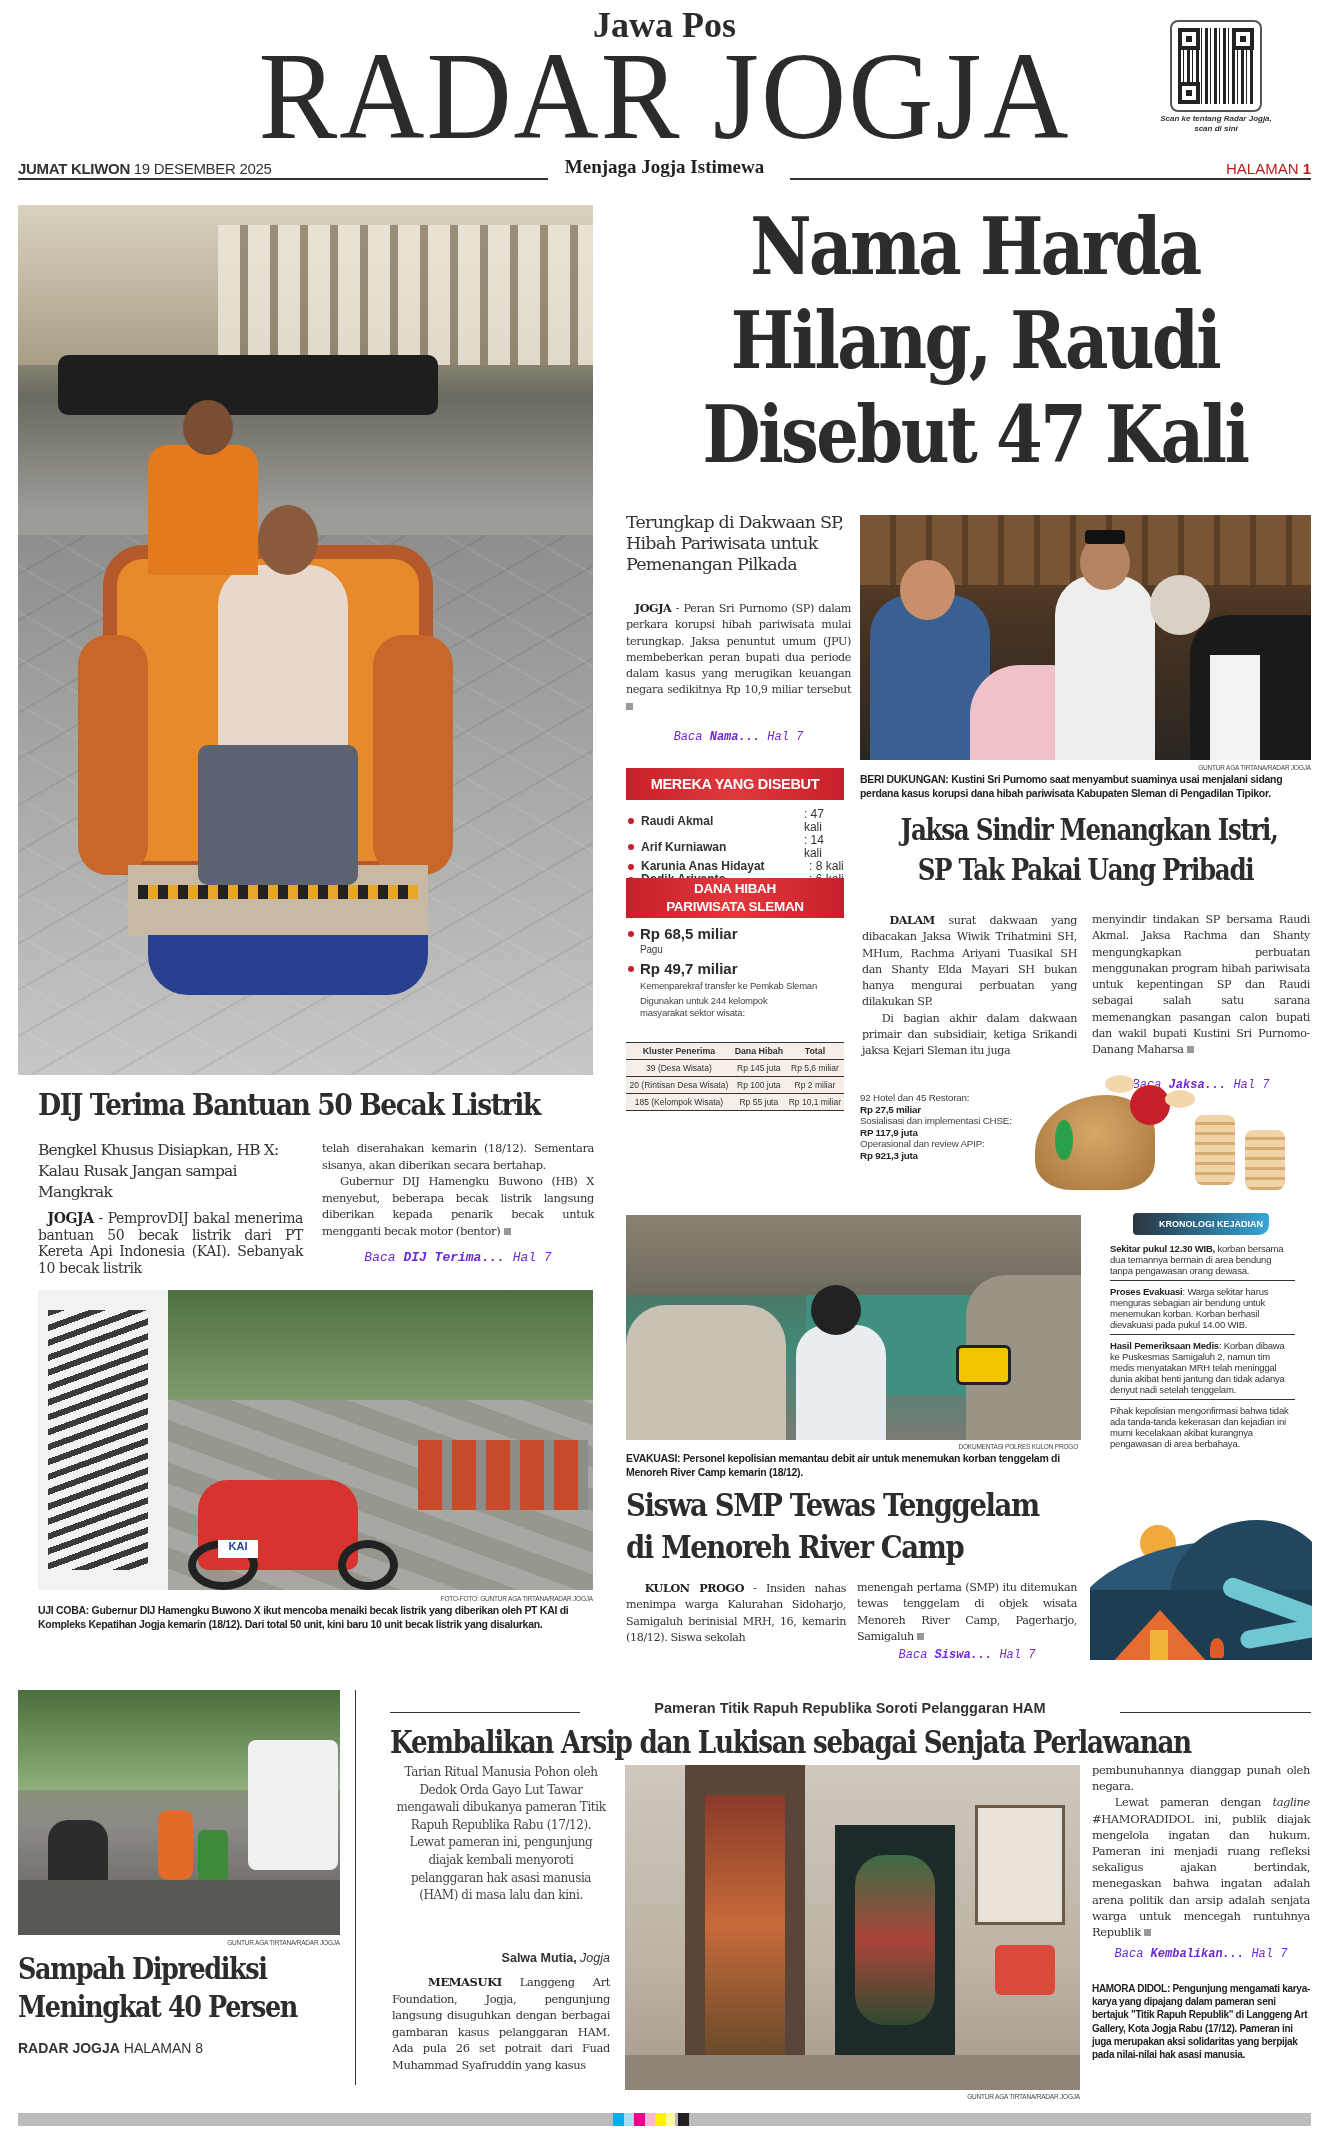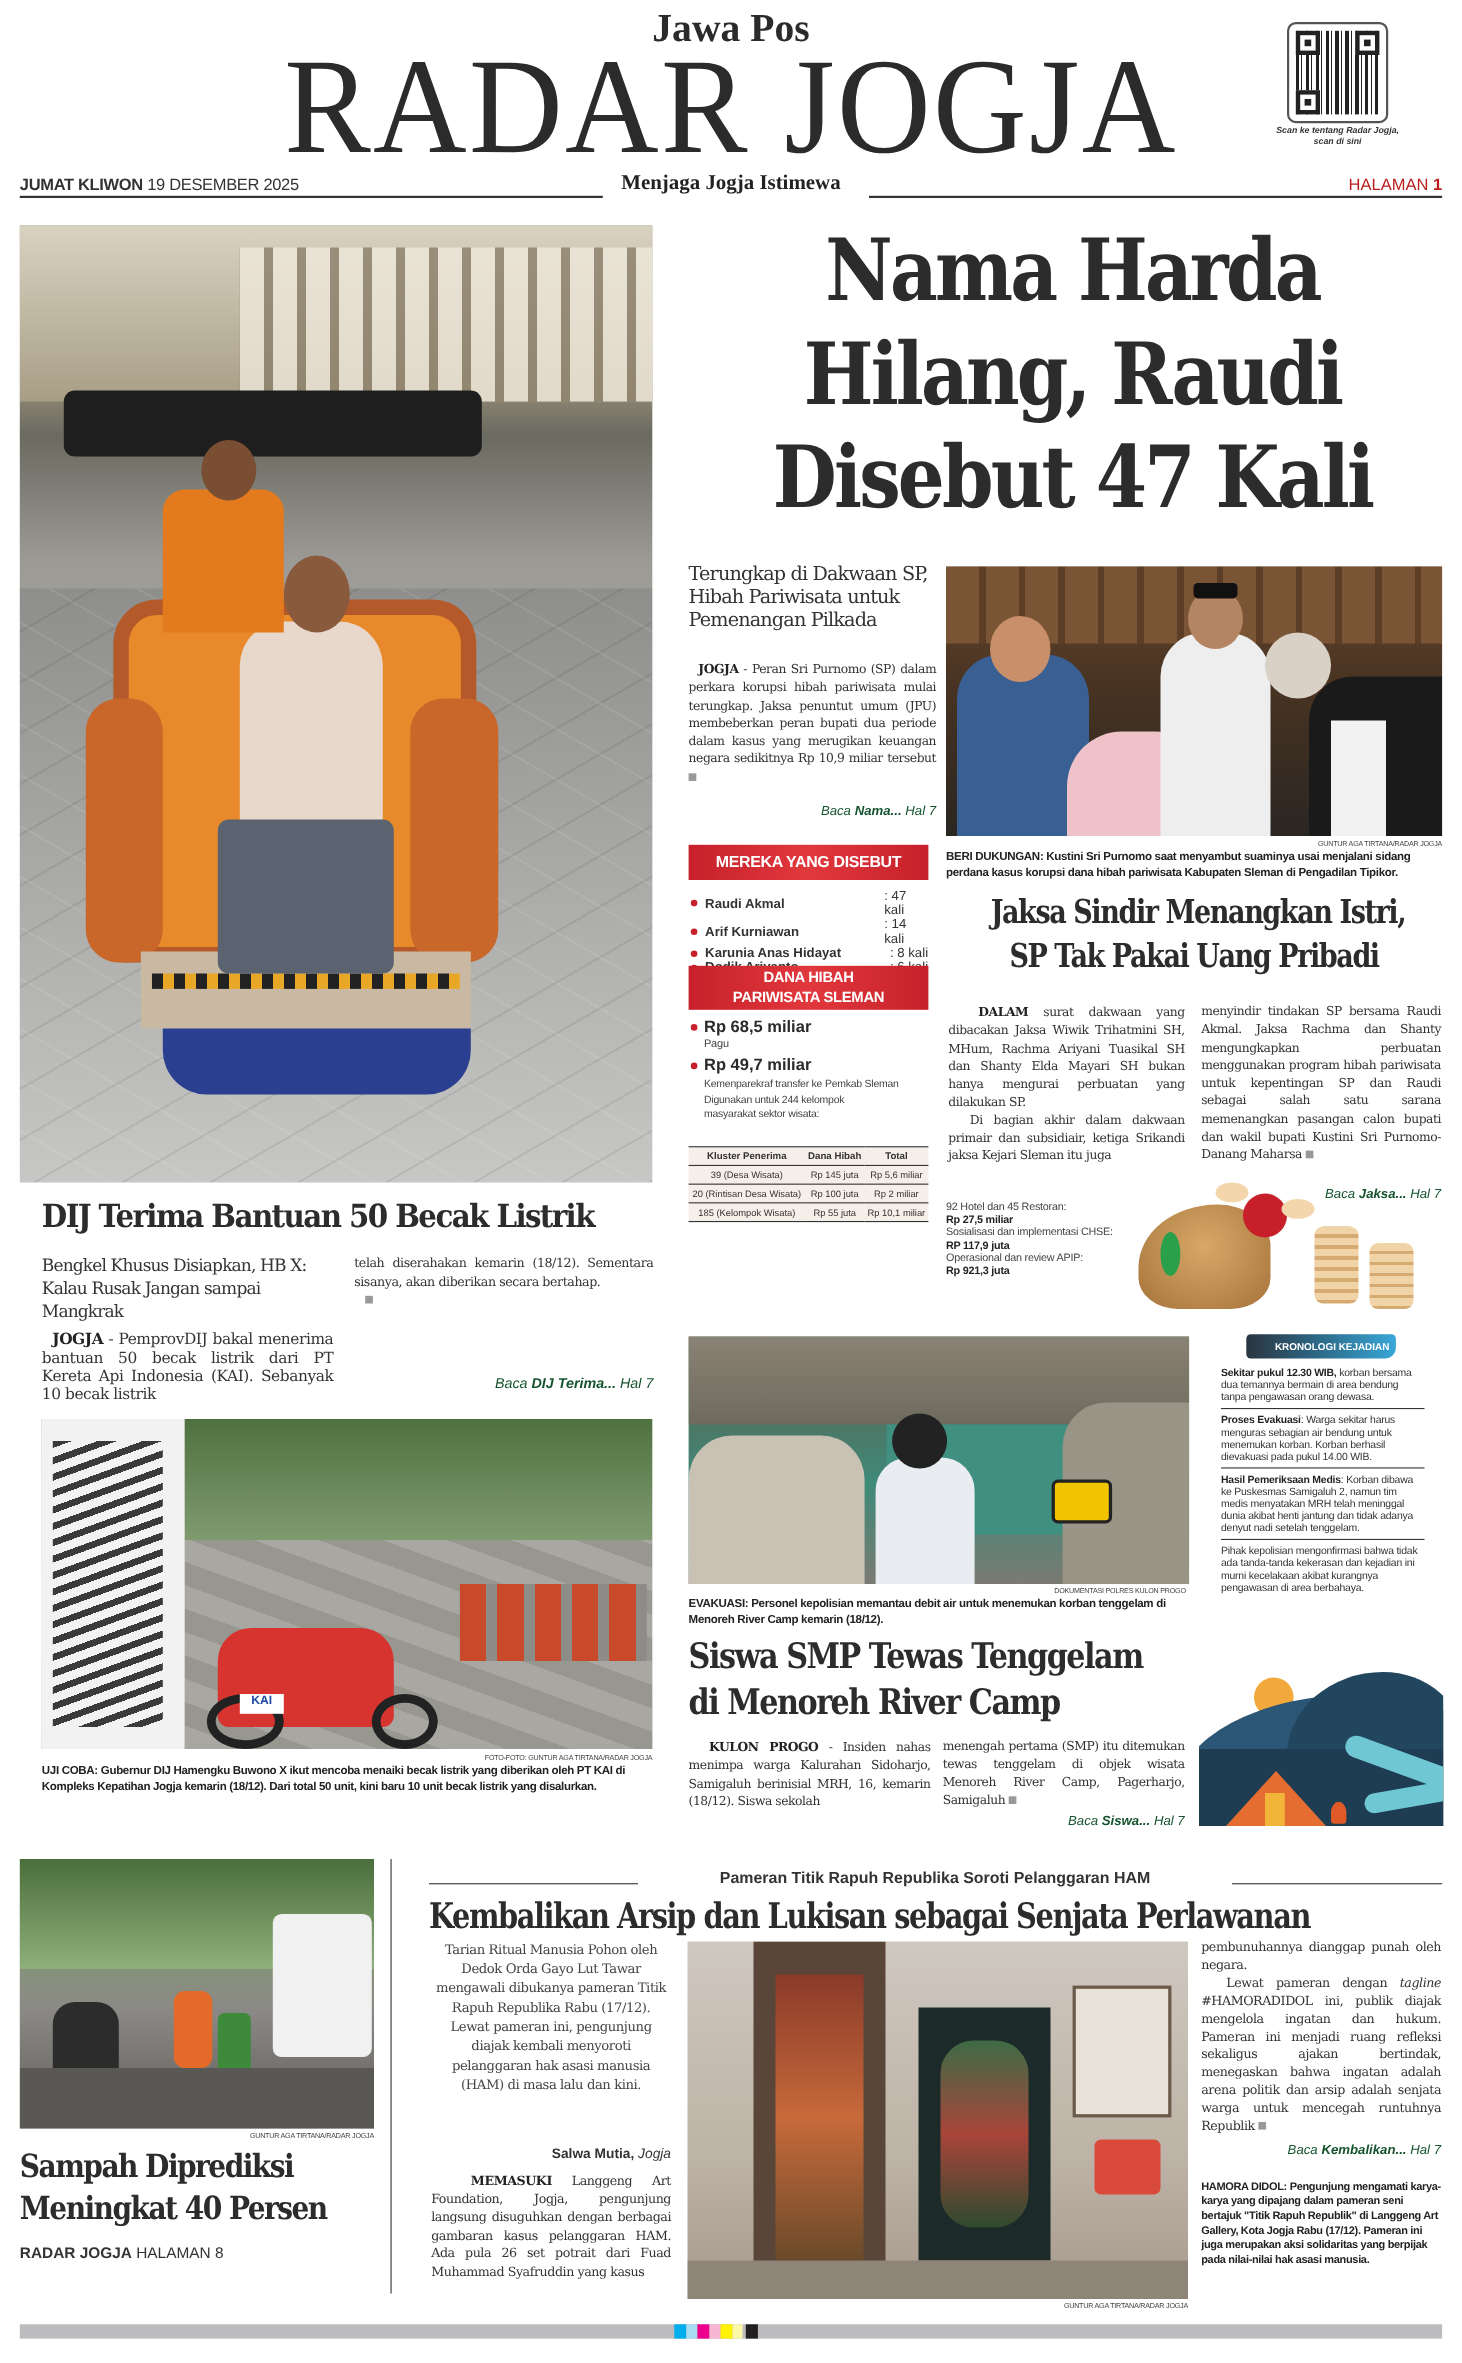--- a/index.html
+++ b/index.html
@@ -24,21 +24,21 @@
   .rule-r { left: 790px; top: 178px; width: 521px; height: 2px; background: #333; }
 
   
   .photo { overflow: hidden; }
   .credit { font-family: "Liberation Sans", sans-serif; font-size: 6.5px; color: #444; text-align: right; letter-spacing: -0.2px; }
   .caption { font-family: "Liberation Sans", sans-serif; font-size: 11px; line-height: 15px; font-weight: bold; color: #222; letter-spacing: -0.3px; }
   .caption b { font-weight: 900; }
 
   .body-text { font-family: "DejaVu Serif", serif; font-size: 12.2px; line-height: 17.6px; color: #333; text-align: justify; letter-spacing: -0.4px; }
   .body-text b { color:#222; }
-  .baca { font-family: Liberation Sans, sans-serif; font-style: italic; font-size: 13px; color: #14532d; text-align: right; }
+  .baca { font-family: Liberation Mono, monospace; font-style: italic; font-size: 13px; color: #6d28d9; text-align: center; }
   .baca b { font-style: italic; font-weight: bold; }
 
   
   .main-head { left: 640px; top: 200px; width: 670px; text-align: center; font-family: "DejaVu Serif", serif; font-weight: bold; font-size: 78px; line-height: 94px; color: #2c2c2c; letter-spacing: -3px; transform: scaleX(0.86); transform-origin: center top; }
 
   .sub-head { font-family: "DejaVu Serif", serif; font-size: 19px; line-height: 23px; color: #333; letter-spacing: -0.8px; }
 
   .redbar { background: linear-gradient(90deg,#c8202a,#e0383c,#c8202a); color: #fff; font-family: "Liberation Sans", sans-serif; font-weight: bold; text-align: center; font-size: 14.5px; letter-spacing: -0.3px; }
   .bullet-list { font-family: "Liberation Sans", sans-serif; font-size: 12px; line-height: 13px; color: #333; font-weight: bold; }
   .bullet-list .row { display: flex; align-items: center; }
@@ -123,21 +123,21 @@
 
 <div class="abs sec-head" style="left:38px;top:1088px;width:560px;font-size:29px;line-height:34px;transform:scaleX(.92);transform-origin:left top;white-space:nowrap;">DIJ Terima Bantuan 50 Becak Listrik</div>
 
 <div class="abs sub-head" style="left:38px;top:1140px;width:270px;font-size:15.5px;line-height:21px;">Bengkel Khusus Disiapkan, HB X: Kalau Rusak Jangan sampai Mangkrak</div>
 
 <div class="abs body-text" style="left:38px;top:1210px;width:265px;font-size:14px;line-height:16.5px;">
   &nbsp;&nbsp;<b>JOGJA</b><span> - PemprovDIJ bakal menerima bantuan 50 becak listrik dari PT Kereta Api Indonesia (KAI). Sebanyak 10 becak listrik</span>
 </div>
 <div class="abs body-text" style="left:322px;top:1140px;width:272px;font-size:11.5px;line-height:16.5px;">
   <span>telah diserahakan kemarin (18/12). Sementara sisanya, akan diberikan secara bertahap.</span><br>
-  &nbsp;&nbsp; <span style="display:inline-block;width:7px;height:7px;background:#999;"></span>
+  &nbsp;&nbsp;<span>Gubernur DIJ Hamengku Buwono (HB) X menyebut, beberapa becak listrik langsung diberikan kepada penarik becak untuk mengganti becak motor (bentor)</span> <span style="display:inline-block;width:7px;height:7px;background:#999;"></span>
 </div>
 <div class="abs baca" style="left:322px;top:1250px;width:272px;">
   <span>Baca</span>
   <b>DIJ Terima...</b>
   <span>Hal 7</span>
 </div>
 
 <div class="abs photo" style="left:38px;top:1290px;width:555px;height:300px;background:linear-gradient(180deg,#6d8a5e 0%,#9aa48d 30%,#b9b8b1 60%,#8e8c88 100%);">
   <div style="position:absolute;left:0;top:0;width:130px;height:300px;background:#f2f2f2;"></div>
   <div style="position:absolute;left:10px;top:20px;width:100px;height:260px;background:repeating-linear-gradient(160deg,#1a1a1a 0 6px,#f2f2f2 6px 14px);opacity:.85;"></div>

